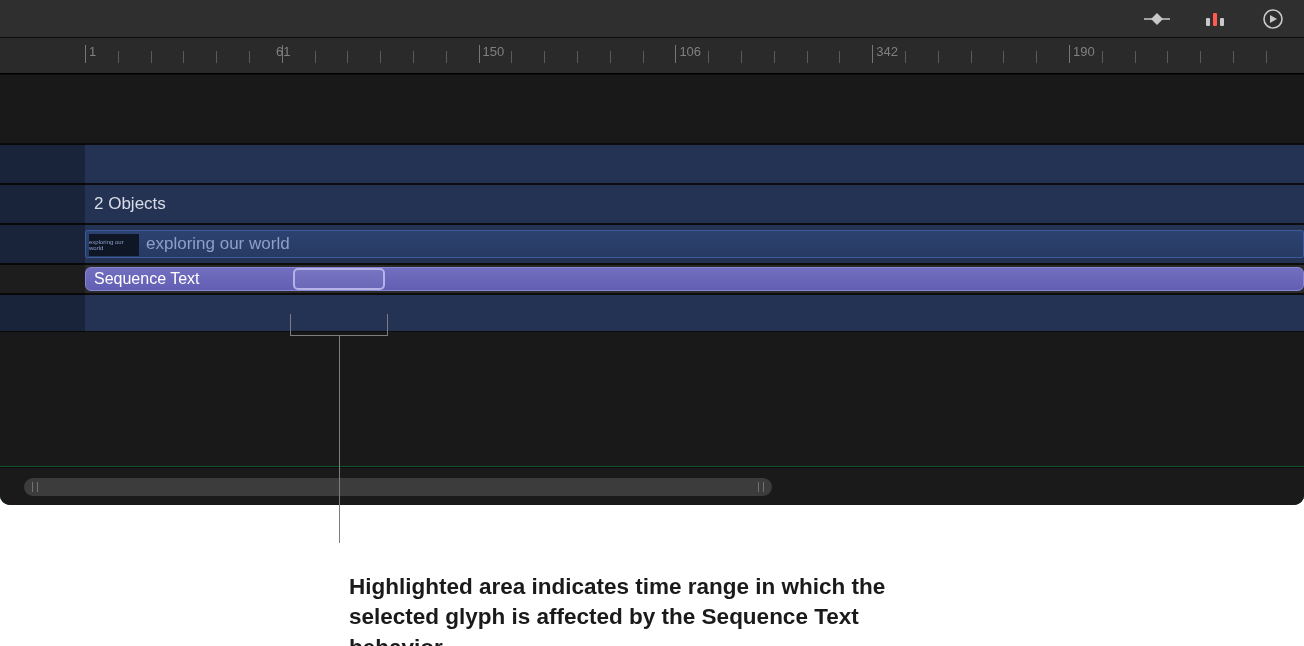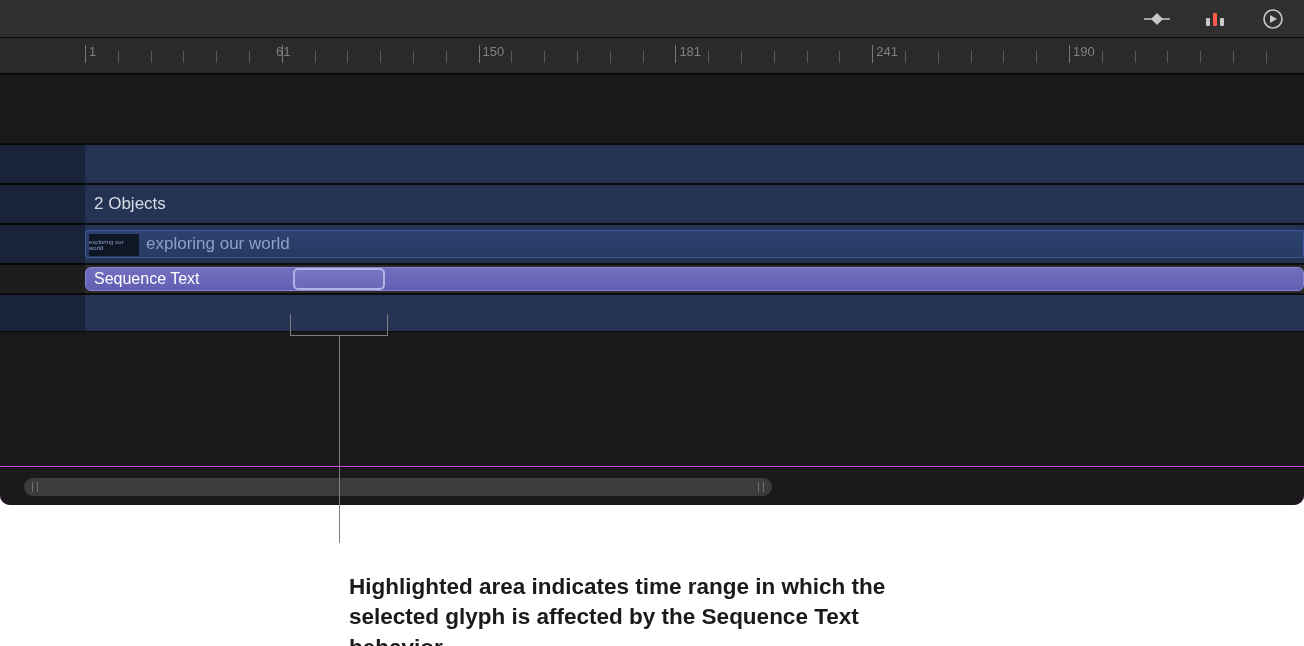--- a/index.html
+++ b/index.html
@@ -56,21 +56,21 @@
     top: 6px;
     color: #808080;
     font-size: 13px;
     letter-spacing: 0;
   }
 
   
   .track-area {
     position: relative;
     height: 480px;
-    background: #d946ef;
+    background: #14532d;
   }
 
   .row {
     position: absolute;
     left: 0; right: 0;
     border-top: 1px solid #0c0c0c;
     border-bottom: 1px solid #0c0c0c;
   }
 
   .row.spacer-top { top: 0; height: 70px; background: #191919; }
@@ -243,23 +243,23 @@
   </div>
 
   <div class="ruler" id="ruler">
       <div class="tick major" style="left: 85px;"></div>
       <div class="tick-label" style="left: 89px;">1</div>
       <div class="tick major" style="left: 281.8px;"></div>
       <div class="tick-label" style="left: 276px;">61</div>
       <div class="tick major" style="left: 478.6px;"></div>
       <div class="tick-label" style="left: 482.6px;">150</div>
       <div class="tick major" style="left: 675.4px;"></div>
-      <div class="tick-label" style="left: 679.4px;">181</div>
+      <div class="tick-label" style="left: 679.4px;">106</div>
       <div class="tick major" style="left: 872.2px;"></div>
-      <div class="tick-label" style="left: 876.2px;">241</div>
+      <div class="tick-label" style="left: 876.2px;">342</div>
       <div class="tick major" style="left: 1069px;"></div>
       <div class="tick-label" style="left: 1073px;">190</div>
       <div class="tick" style="left: 117.8px;"></div>
       <div class="tick" style="left: 150.6px;"></div>
       <div class="tick" style="left: 183.4px;"></div>
       <div class="tick" style="left: 216.2px;"></div>
       <div class="tick" style="left: 249px;"></div>
       <div class="tick" style="left: 314.6px;"></div>
       <div class="tick" style="left: 347.4px;"></div>
       <div class="tick" style="left: 380.2px;"></div>

